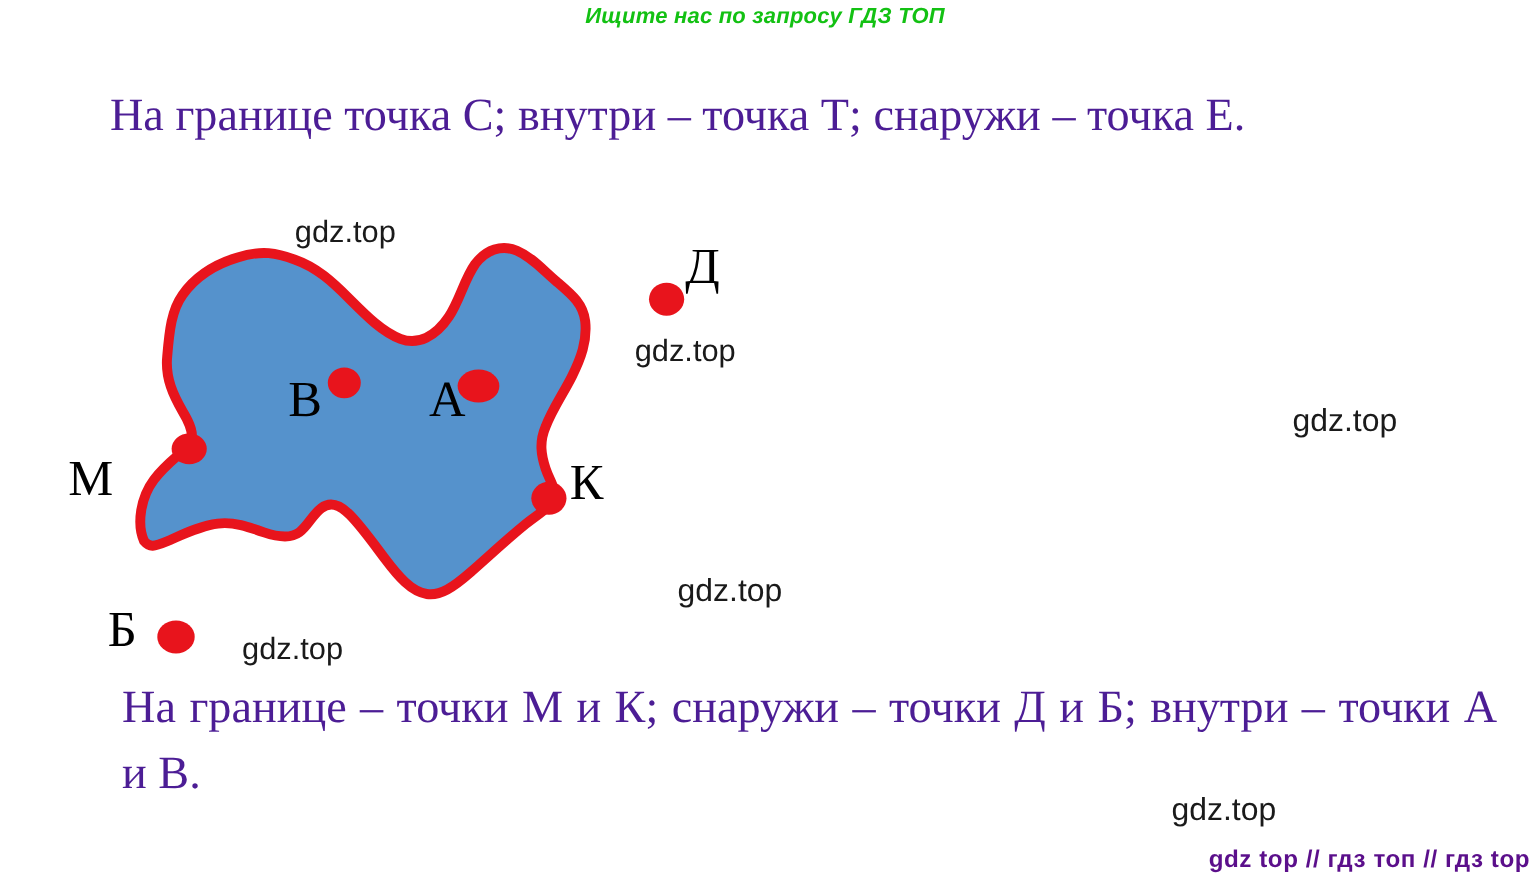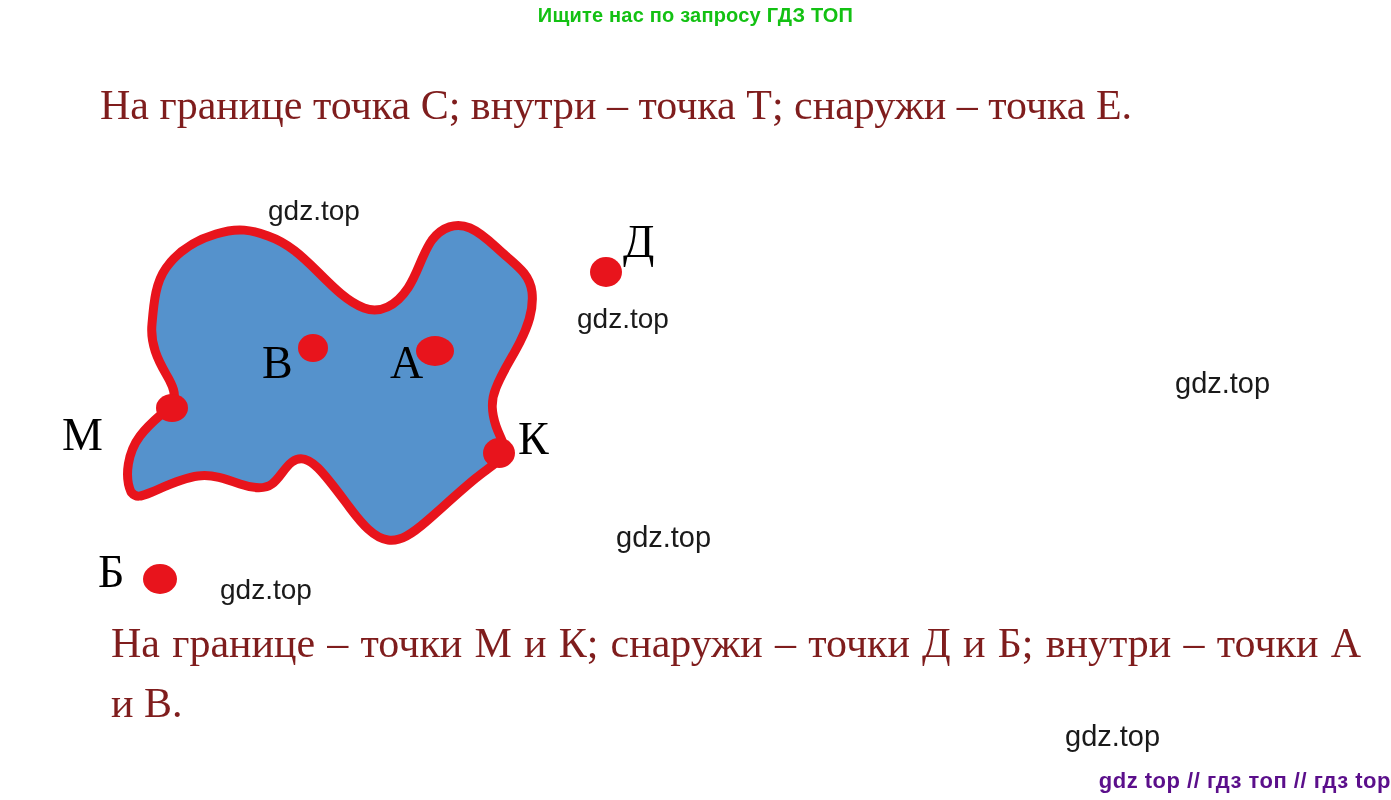--- a/index.html
+++ b/index.html
@@ -19,28 +19,29 @@
     position: absolute;
     top: 4px;
     left: 0;
     width: 1391px;
     text-align: center;
     font-family: "Liberation Sans", sans-serif;
     font-size: 20px;
     font-weight: bold;
     color: #13c113;
     letter-spacing: 0.2px;
+    font-style: italic;
   }
 
   .solution-text {
     position: absolute;
     font-family: "Liberation Serif", serif;
     font-size: 42px;
     line-height: 1.42;
-    color: #7f1d1d;
+    color: #4c1d95;
     text-align: justify;
     text-align-last: left;
   }
 
   #solution-top {
     left: 100px;
     top: 76px;
     width: 1250px;
   }
 

